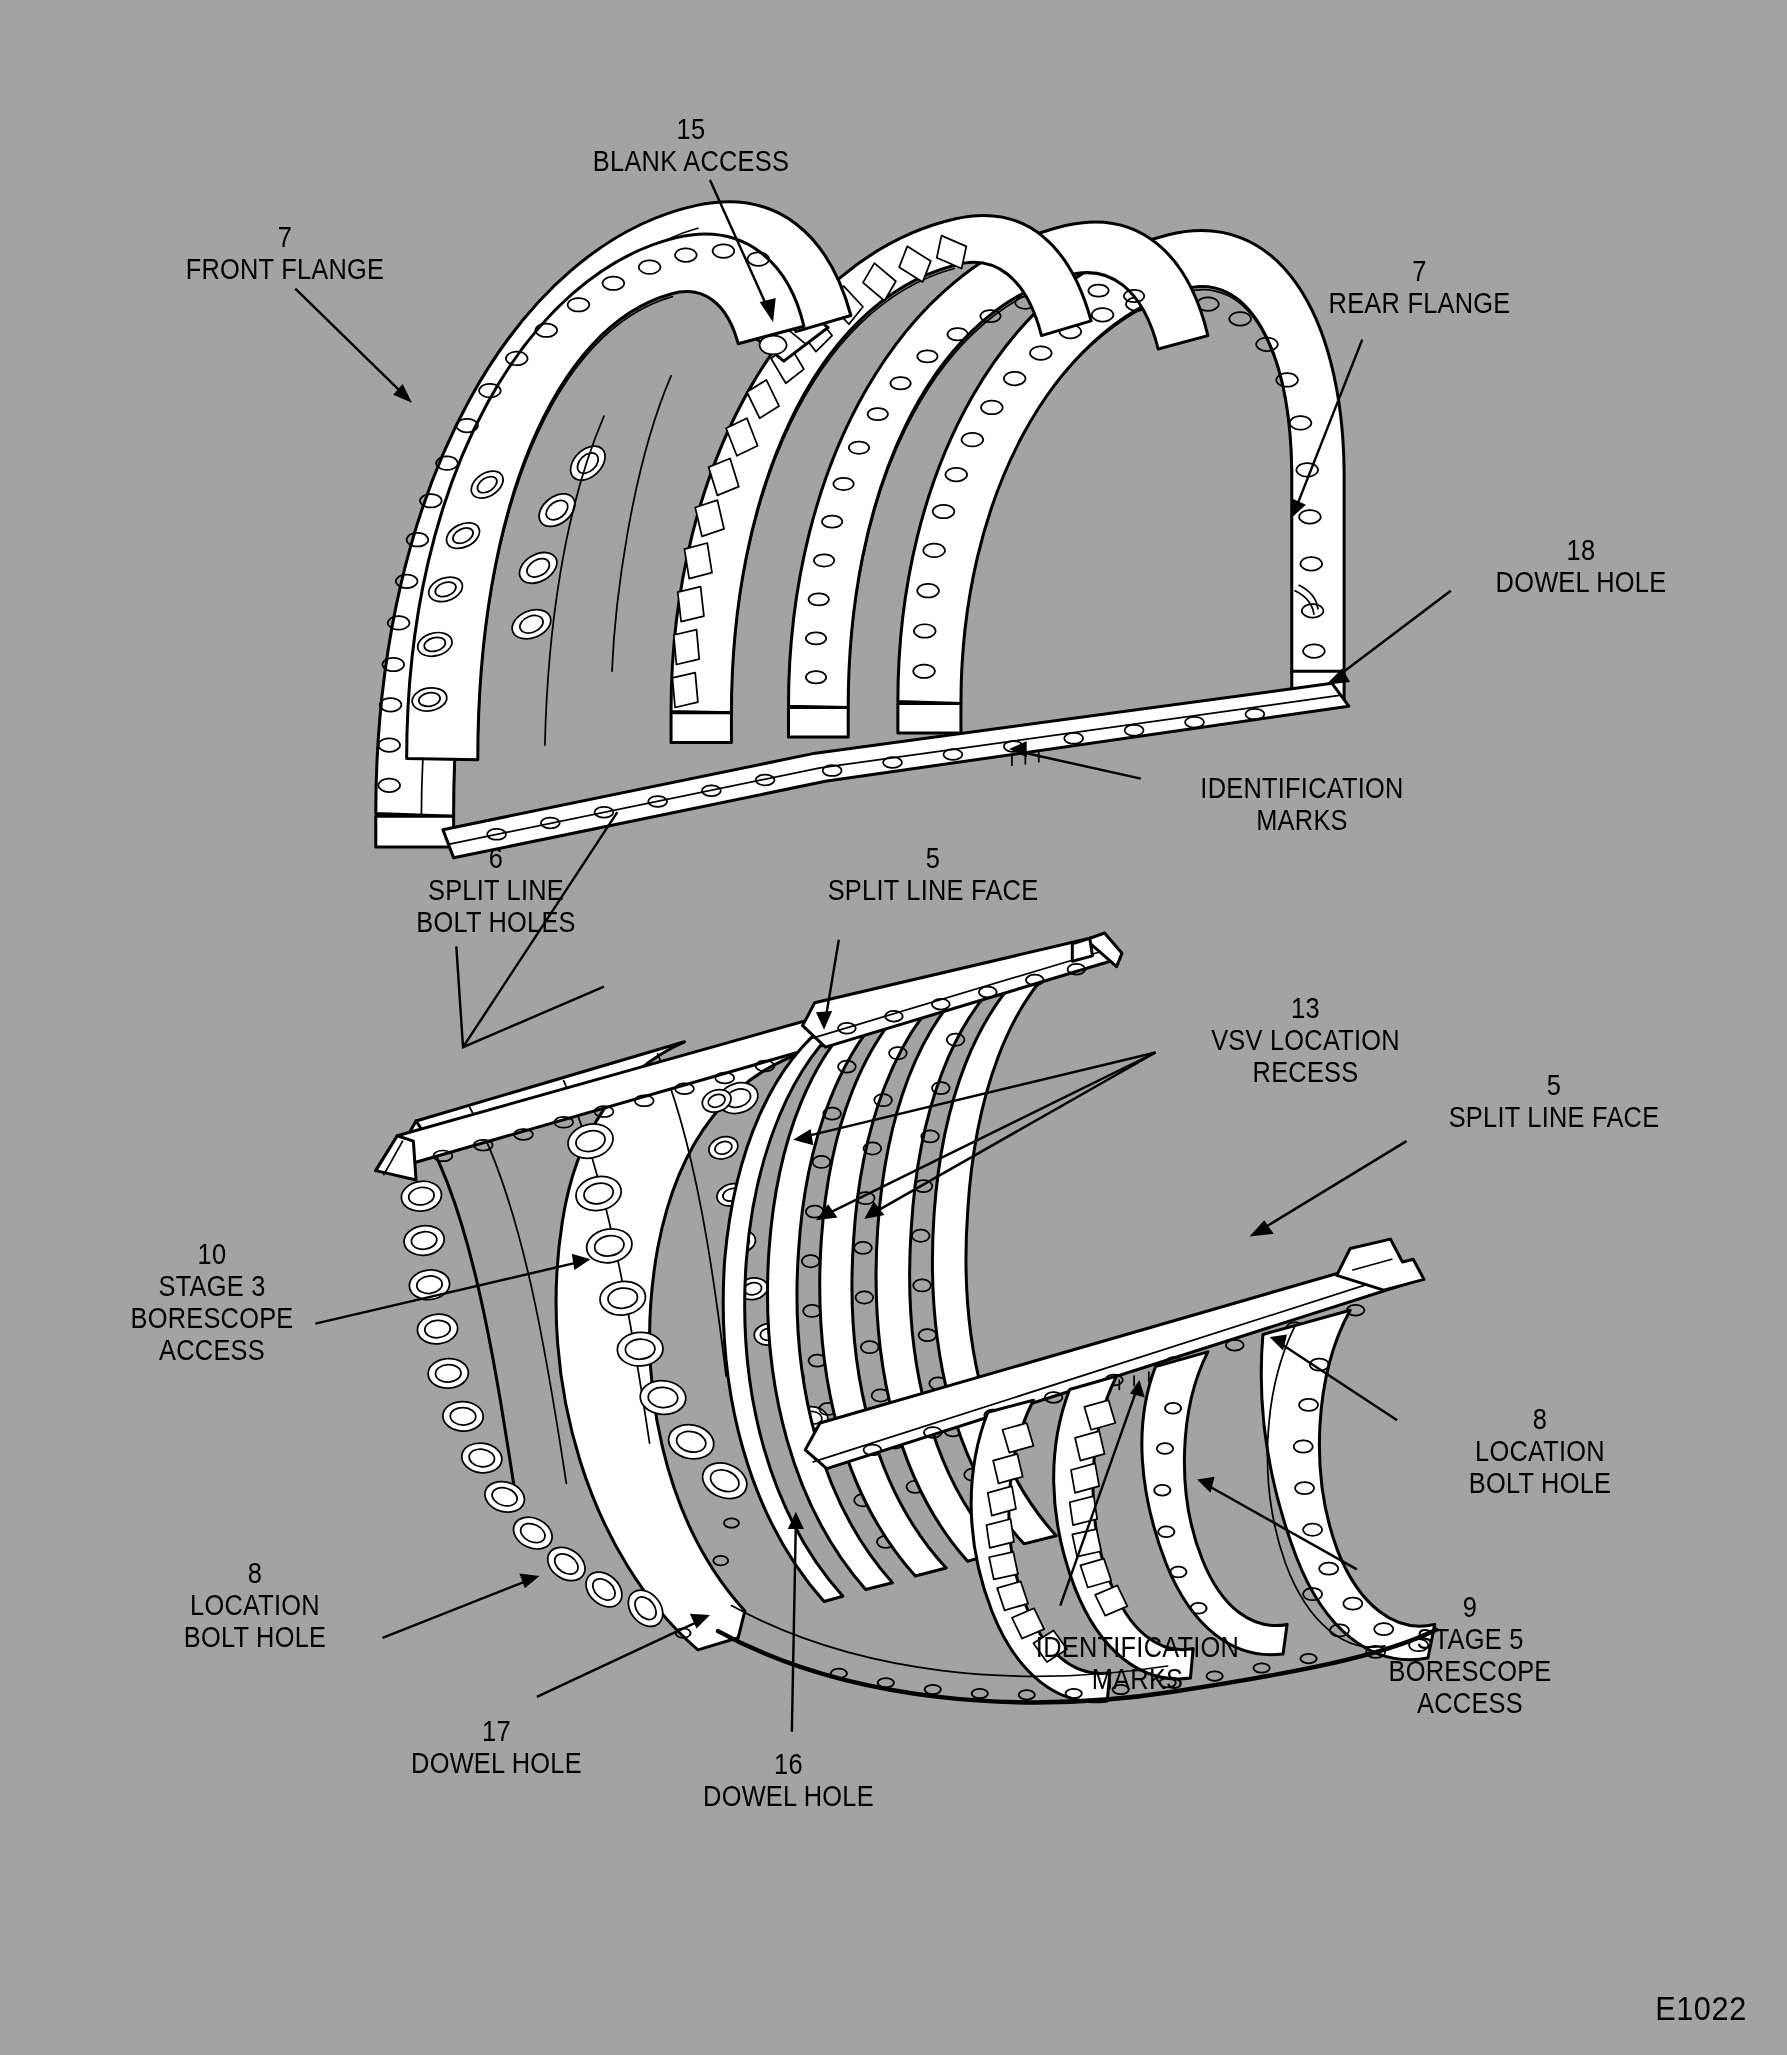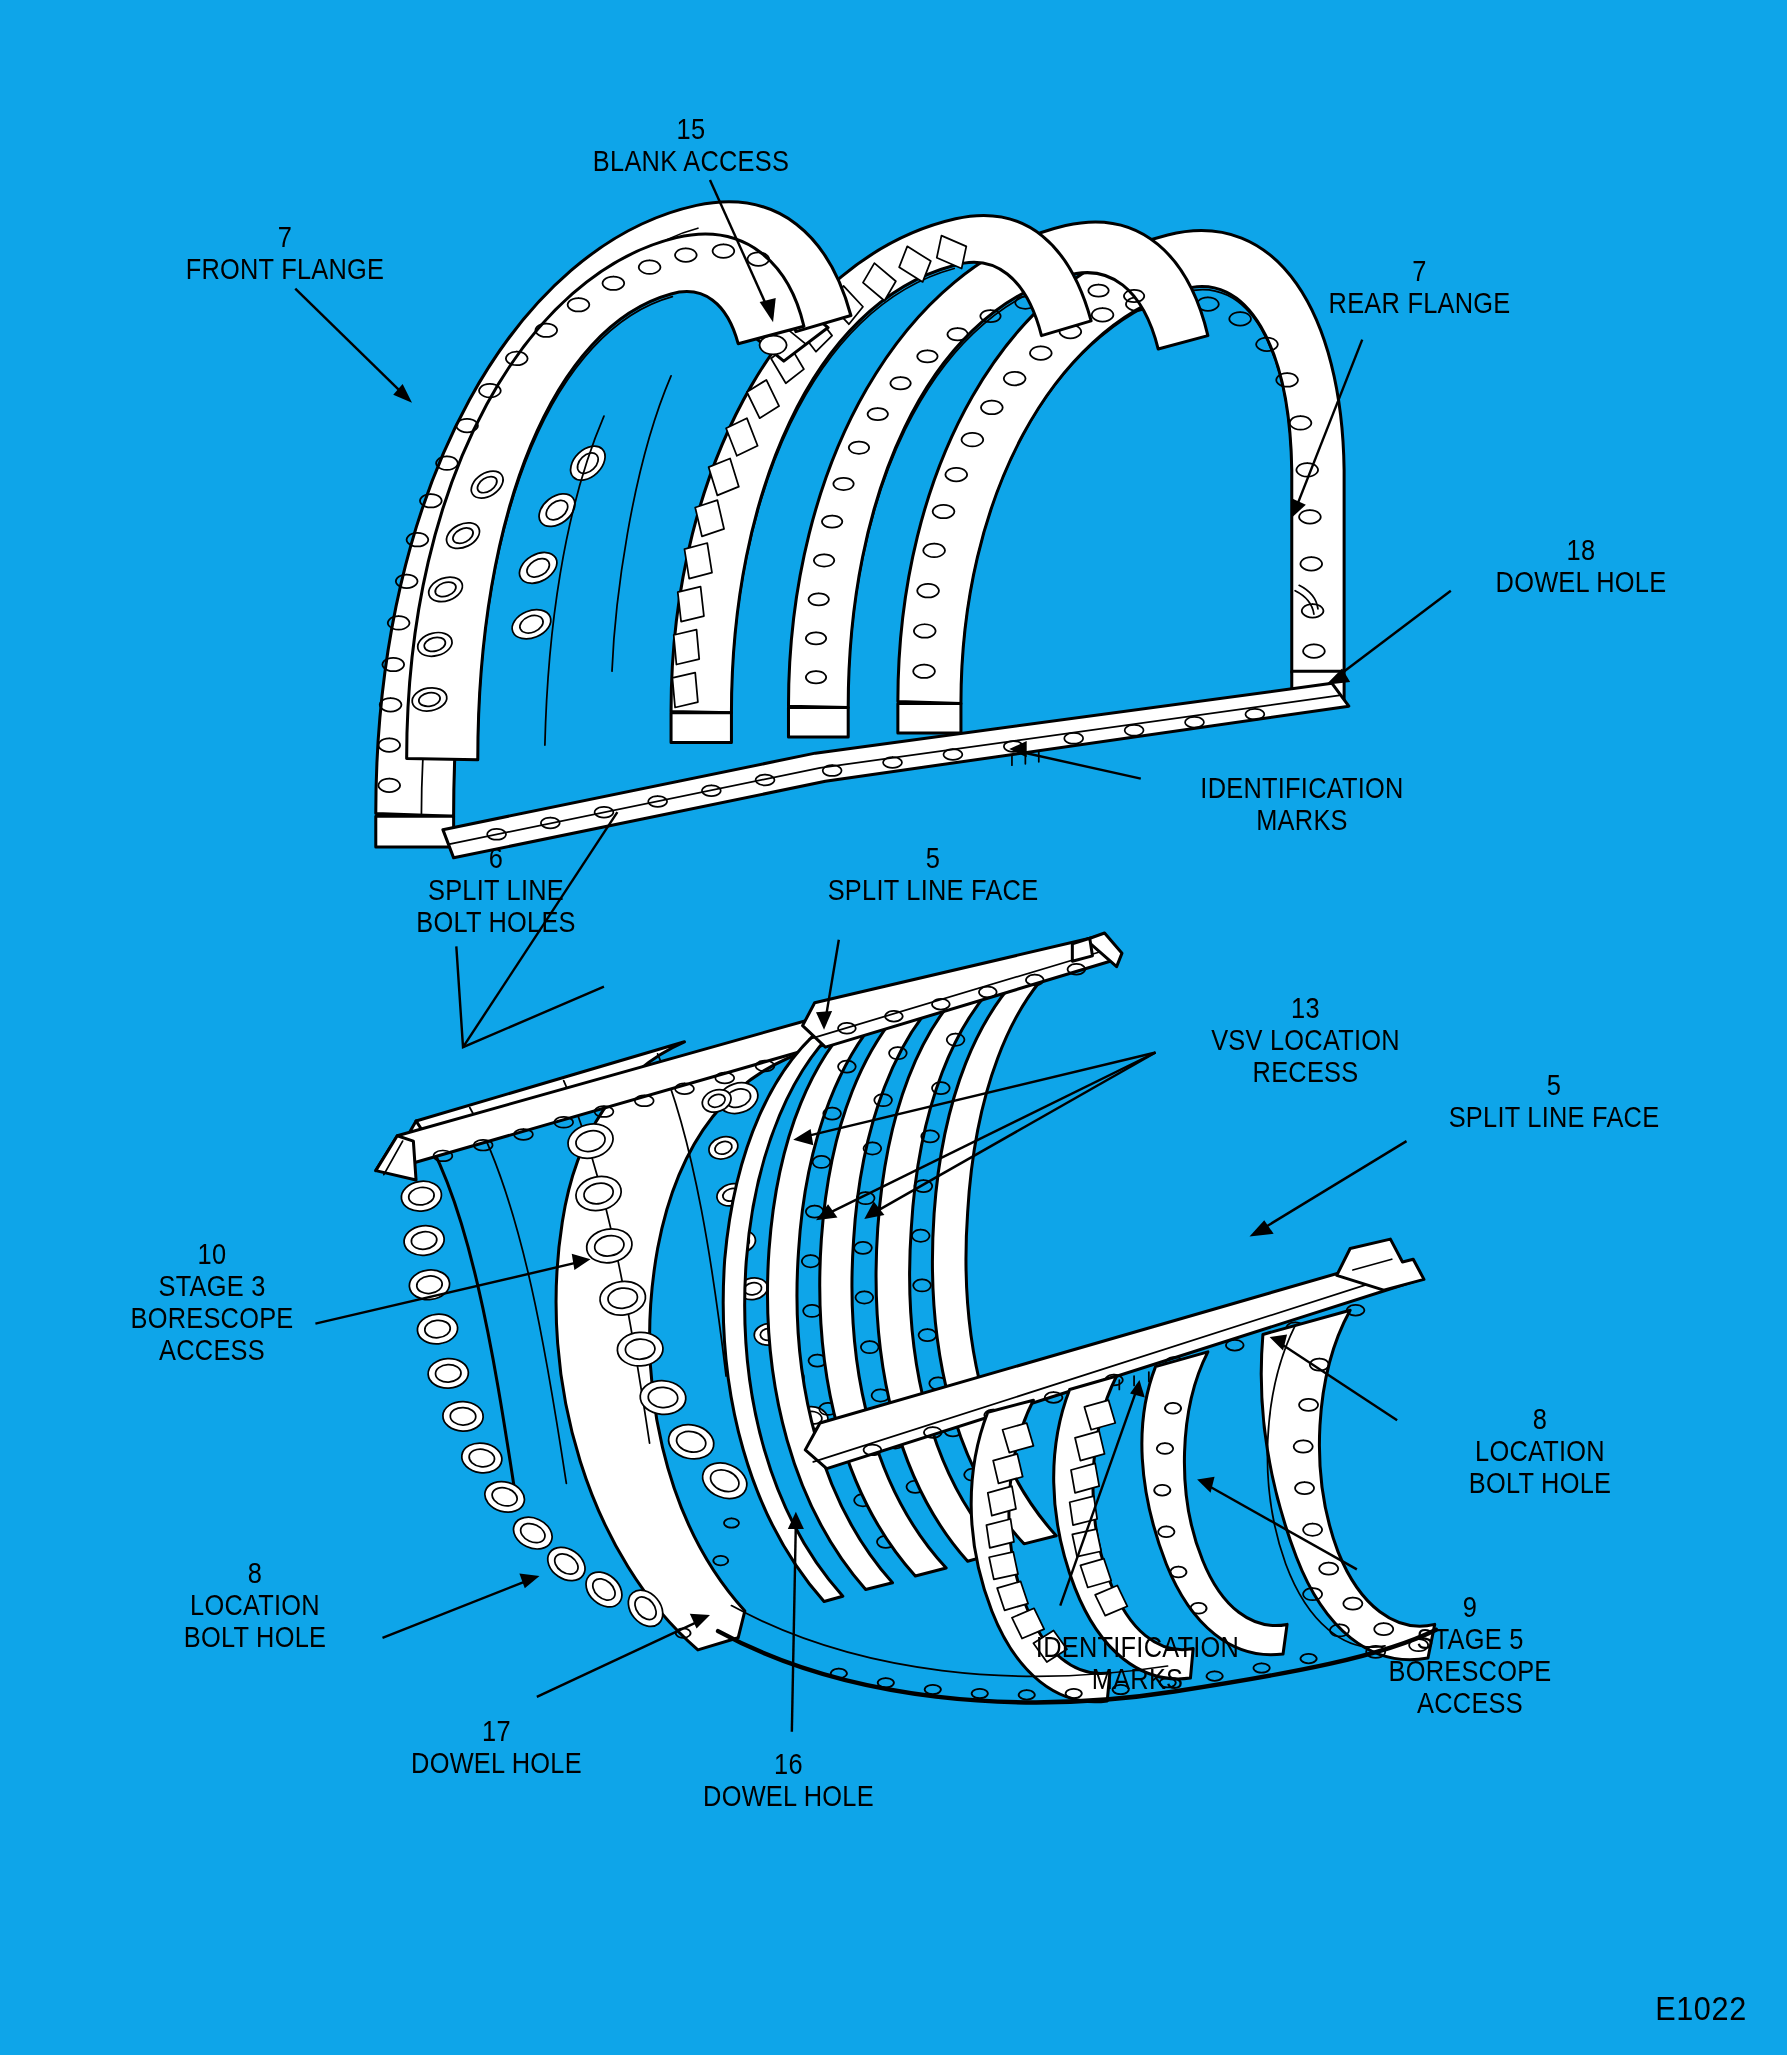--- a/index.html
+++ b/index.html
@@ -13,21 +13,21 @@
     height: 2056px;
     position: relative;
     overflow: hidden;
     font-family: "Liberation Sans", sans-serif;
   }
   #sheet {
     position: absolute;
     left: 0; top: 0;
     width: 1787px;
     height: 2056px;
-    background: #0ea5e9;
+    background: #a3a3a3;
   }
   svg.art {
     position: absolute;
     left: 0; top: 0;
     width: 1787px;
     height: 2056px;
     display: block;
   }
   
   .ln   { fill:none; stroke:#000; stroke-width:4.5; stroke-linecap:round; stroke-linejoin:round; }

